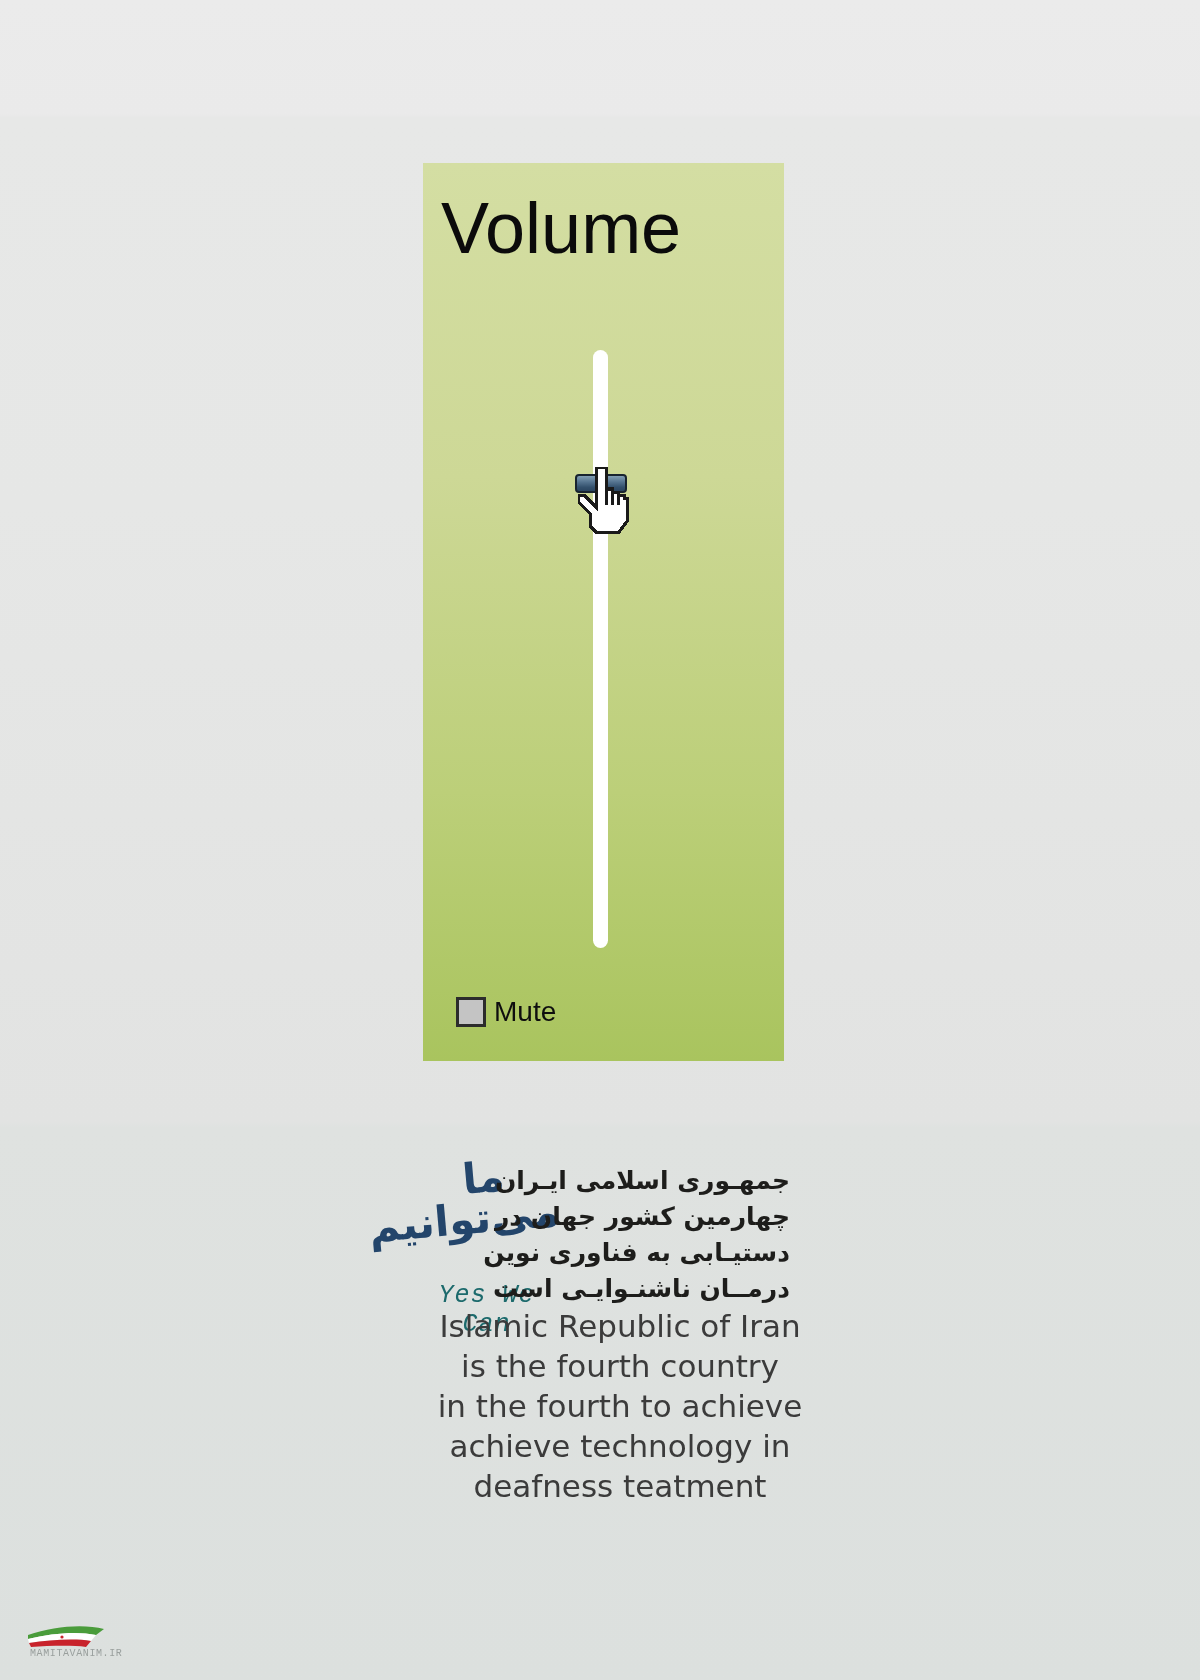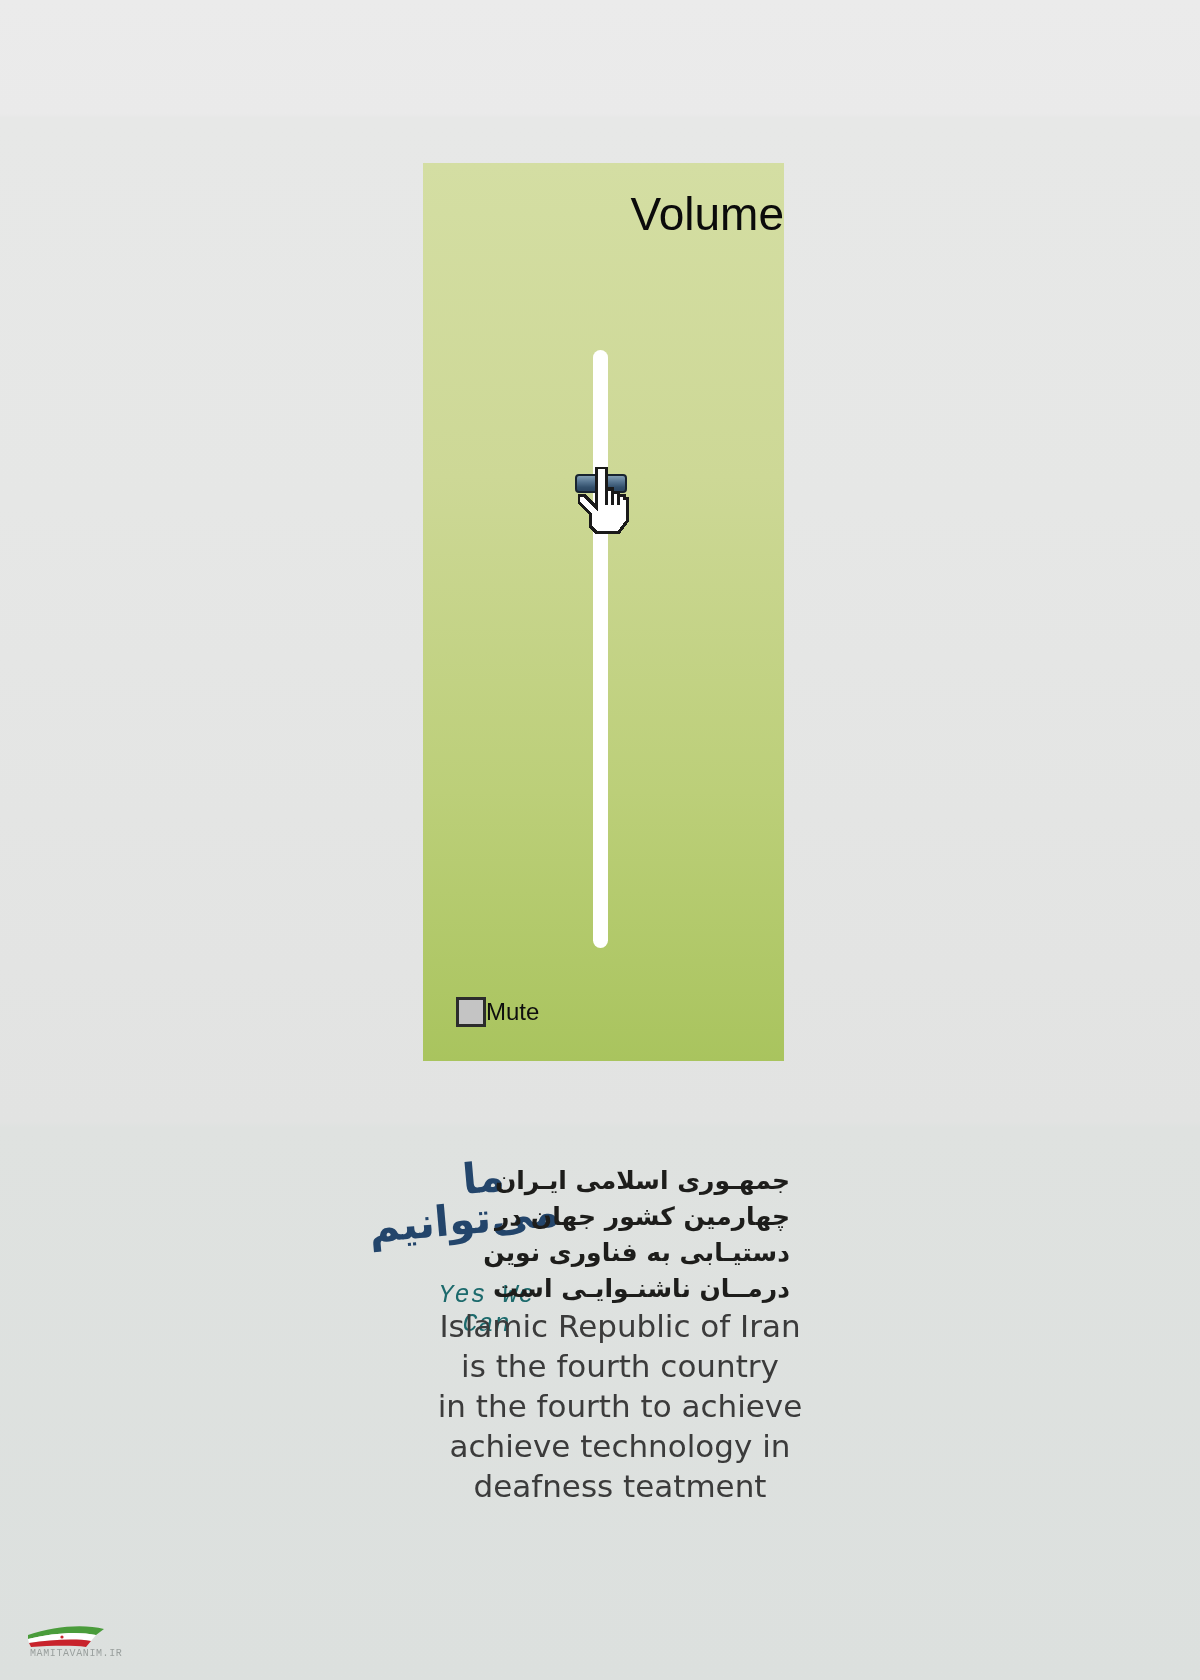--- a/index.html
+++ b/index.html
@@ -11,22 +11,22 @@
     font-family:"Liberation Sans", sans-serif;
   }
 
   
   .panel{
     position:absolute;left:423px;top:163px;width:361px;height:898px;
     background:linear-gradient(180deg,#d4dea3 0%,#cdd896 35%,#bccf79 70%,#a9c45e 100%);
   }
   .panel-title{
     position:absolute;top:26px;left:0;width:100%;
-    text-align:right;text-indent:18px;
-    font-size:46px;line-height:1.1;color:#0b0b0b;
+    text-align:left;text-indent:18px;
+    font-size:72px;line-height:1.1;color:#0b0b0b;
     letter-spacing:0px;
   }
   .track{
     position:absolute;left:170px;top:187px;width:15px;height:598px;
     background:#ffffff;border-radius:8px;
   }
   .slider-assembly{
     position:absolute;left:152px;top:304px;width:56px;height:76px;
   }
   .handle{
@@ -38,21 +38,21 @@
 
   .mute-row{
     position:absolute;left:33px;top:833px;height:31px;
     display:flex;align-items:center;
   }
   .checkbox{
     display:inline-block;width:24px;height:24px;
     background:#c4c4c4;border:3px solid #2c2c2c;
   }
   .mute-label{
-    font-size:24px;color:#0e0e0e;margin-left:0;line-height:31px;text-align:right;
+    font-size:28px;color:#0e0e0e;margin-left:8px;line-height:31px;text-align:right;
   }
 
   
   .calligraphy{
     position:absolute;left:414px;top:1158px;width:145px;height:112px;
     font-family:"DejaVu Sans", sans-serif;font-weight:bold;
     font-size:42px;line-height:0.95;color:#23456b;
     direction:rtl;text-align:center;transform:rotate(-5deg);
   }
   .yeswecan{

